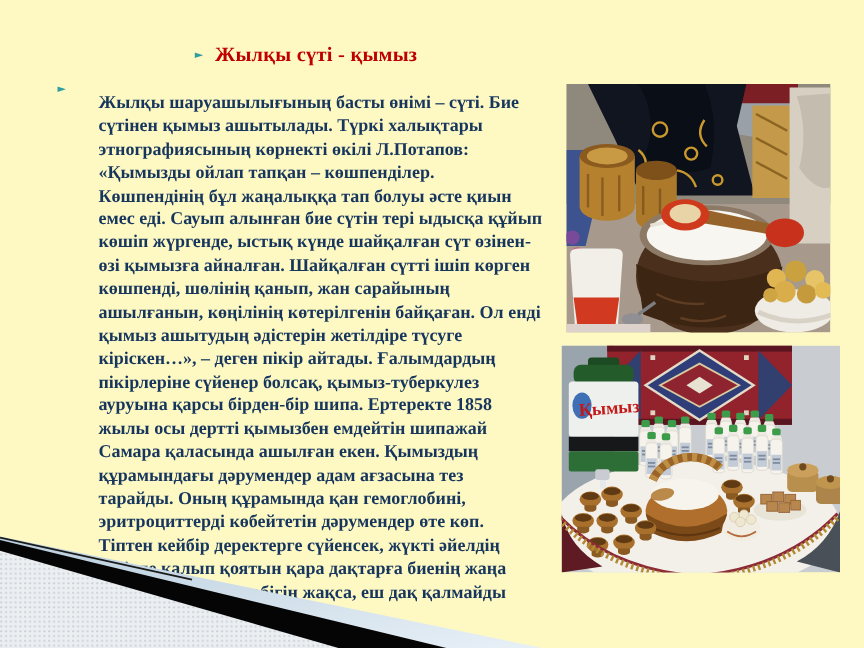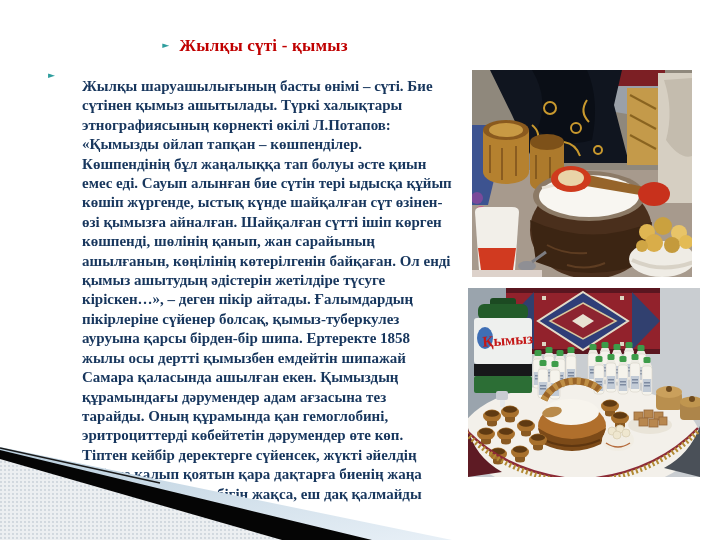--- a/index.html
+++ b/index.html
@@ -1,17 +1,17 @@
 <!DOCTYPE html>
 <html><head>
 <meta charset="utf-8">
 <style>
   html,body{margin:0;padding:0;background:#888;}
   .slide{
-    position:relative;width:720px;height:540px;background:#ffffff;
+    position:relative;width:720px;height:540px;background:#fef9c3;
     overflow:hidden;font-family:"Liberation Serif",serif;
   }
   
   .title-row{
     position:absolute;top:36px;left:40px;width:430px;
     text-align:center;z-index:1;white-space:nowrap;
   }
   .bullet{
     color:#2f9e9e;font-family:"DejaVu Sans",sans-serif;
     font-size:9px;vertical-align:3px;margin-right:10px;

